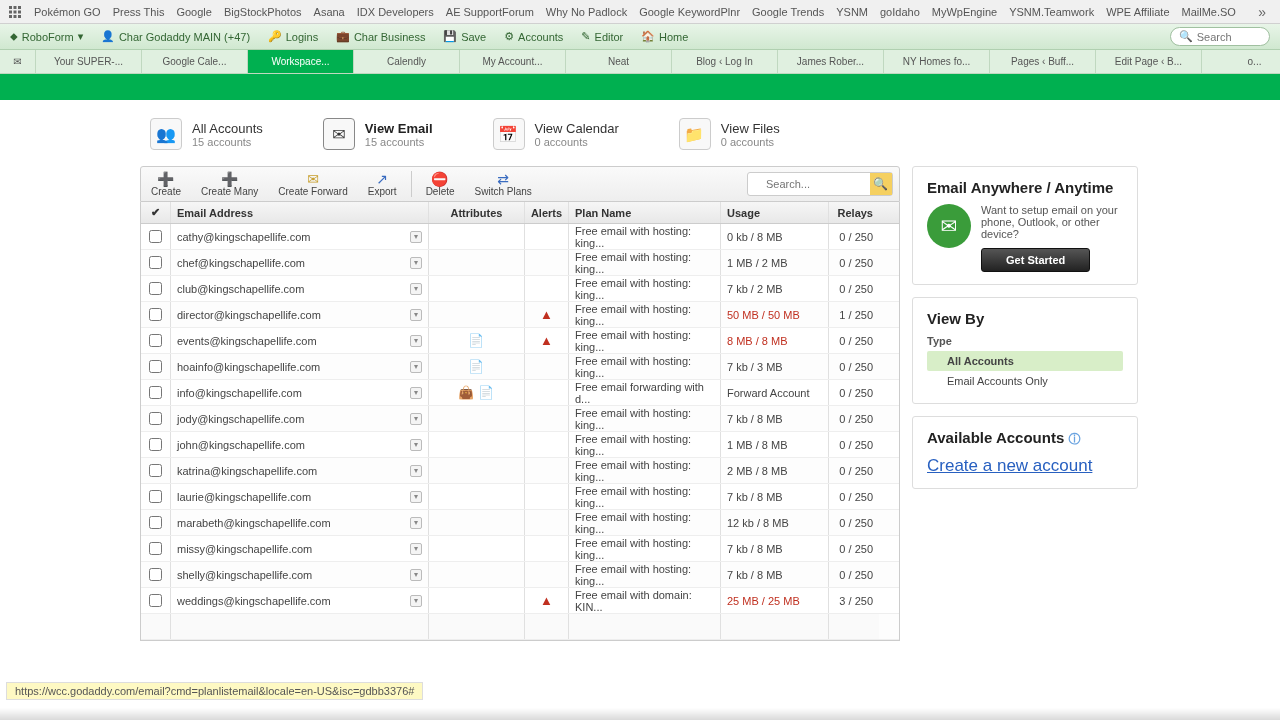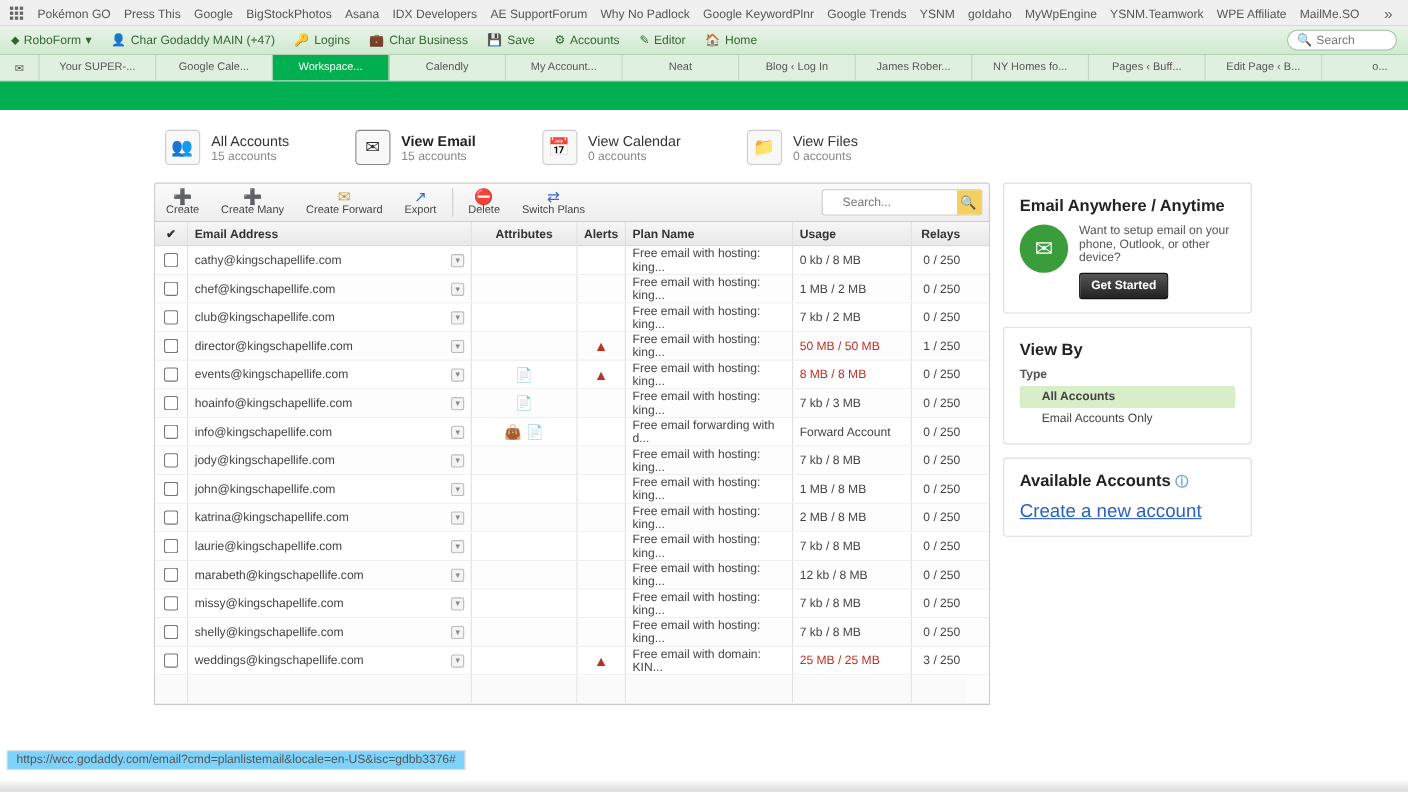--- a/index.html
+++ b/index.html
@@ -69,28 +69,28 @@
 .attr-ico { font-size: 13px; color: #886; margin: 0 2px; }
 .tbl .row.empty { height: 26px; }
 .tbl .row.empty > div { background: #fafafa; }
 
 
 .card { border: 1px solid #ddd; border-radius: 3px; padding: 12px 14px; }
 .card h3 { font-size: 15px; font-weight: bold; margin-bottom: 8px; color: #222; }
 .promo { display: flex; gap: 10px; }
 .promo .circ { width: 44px; height: 44px; border-radius: 50%; background: #3a9c3a; display: flex; align-items: center; justify-content: center; color: #fff; font-size: 20px; flex-shrink: 0; }
 .promo .txt { font-size: 11px; color: #555; }
-.btn-get { display: inline-block; background: linear-gradient(#555,#222); color: #fff; font-size: 11px; font-weight: bold; padding: 5px 10px; border-radius: 3px; margin-top: 8px; cursor: pointer; border: 1px solid #111; }
+.btn-get { display: inline-block; background: linear-gradient(#555,#222); color: #fff; font-size: 11px; font-weight: bold; padding: 5px 24px; border-radius: 3px; margin-top: 8px; cursor: pointer; border: 1px solid #111; }
 .vb-label { font-size: 11px; font-weight: bold; color: #555; margin: 6px 0 4px; }
 .vb-item { font-size: 11px; padding: 4px 6px 4px 20px; cursor: pointer; color: #444; }
 .vb-item.active { background: #d8eec8; font-weight: bold; border-radius: 2px; }
 .link { color: #2860c0; text-decoration: underline; font-size: 17px; cursor: pointer; }
 
 
-.status { position: fixed; bottom: 20px; left: 6px; background: #7dd3fc; border: 1px solid #ddd; padding: 2px 8px; font-size: 11px; color: #555; z-index: 5; }
+.status { position: fixed; bottom: 20px; left: 6px; background: #fef9c3; border: 1px solid #ddd; padding: 2px 8px; font-size: 11px; color: #555; z-index: 5; }
 
 
 .dock { position: fixed; bottom: 0; left: 0; right: 0; height: 12px; background: linear-gradient(to top, rgba(0,0,0,0.15), transparent); }
 
 svg { display: block; }
 </style>
 </head>
 <body>
 
 <div class="bookmarks-bar">

